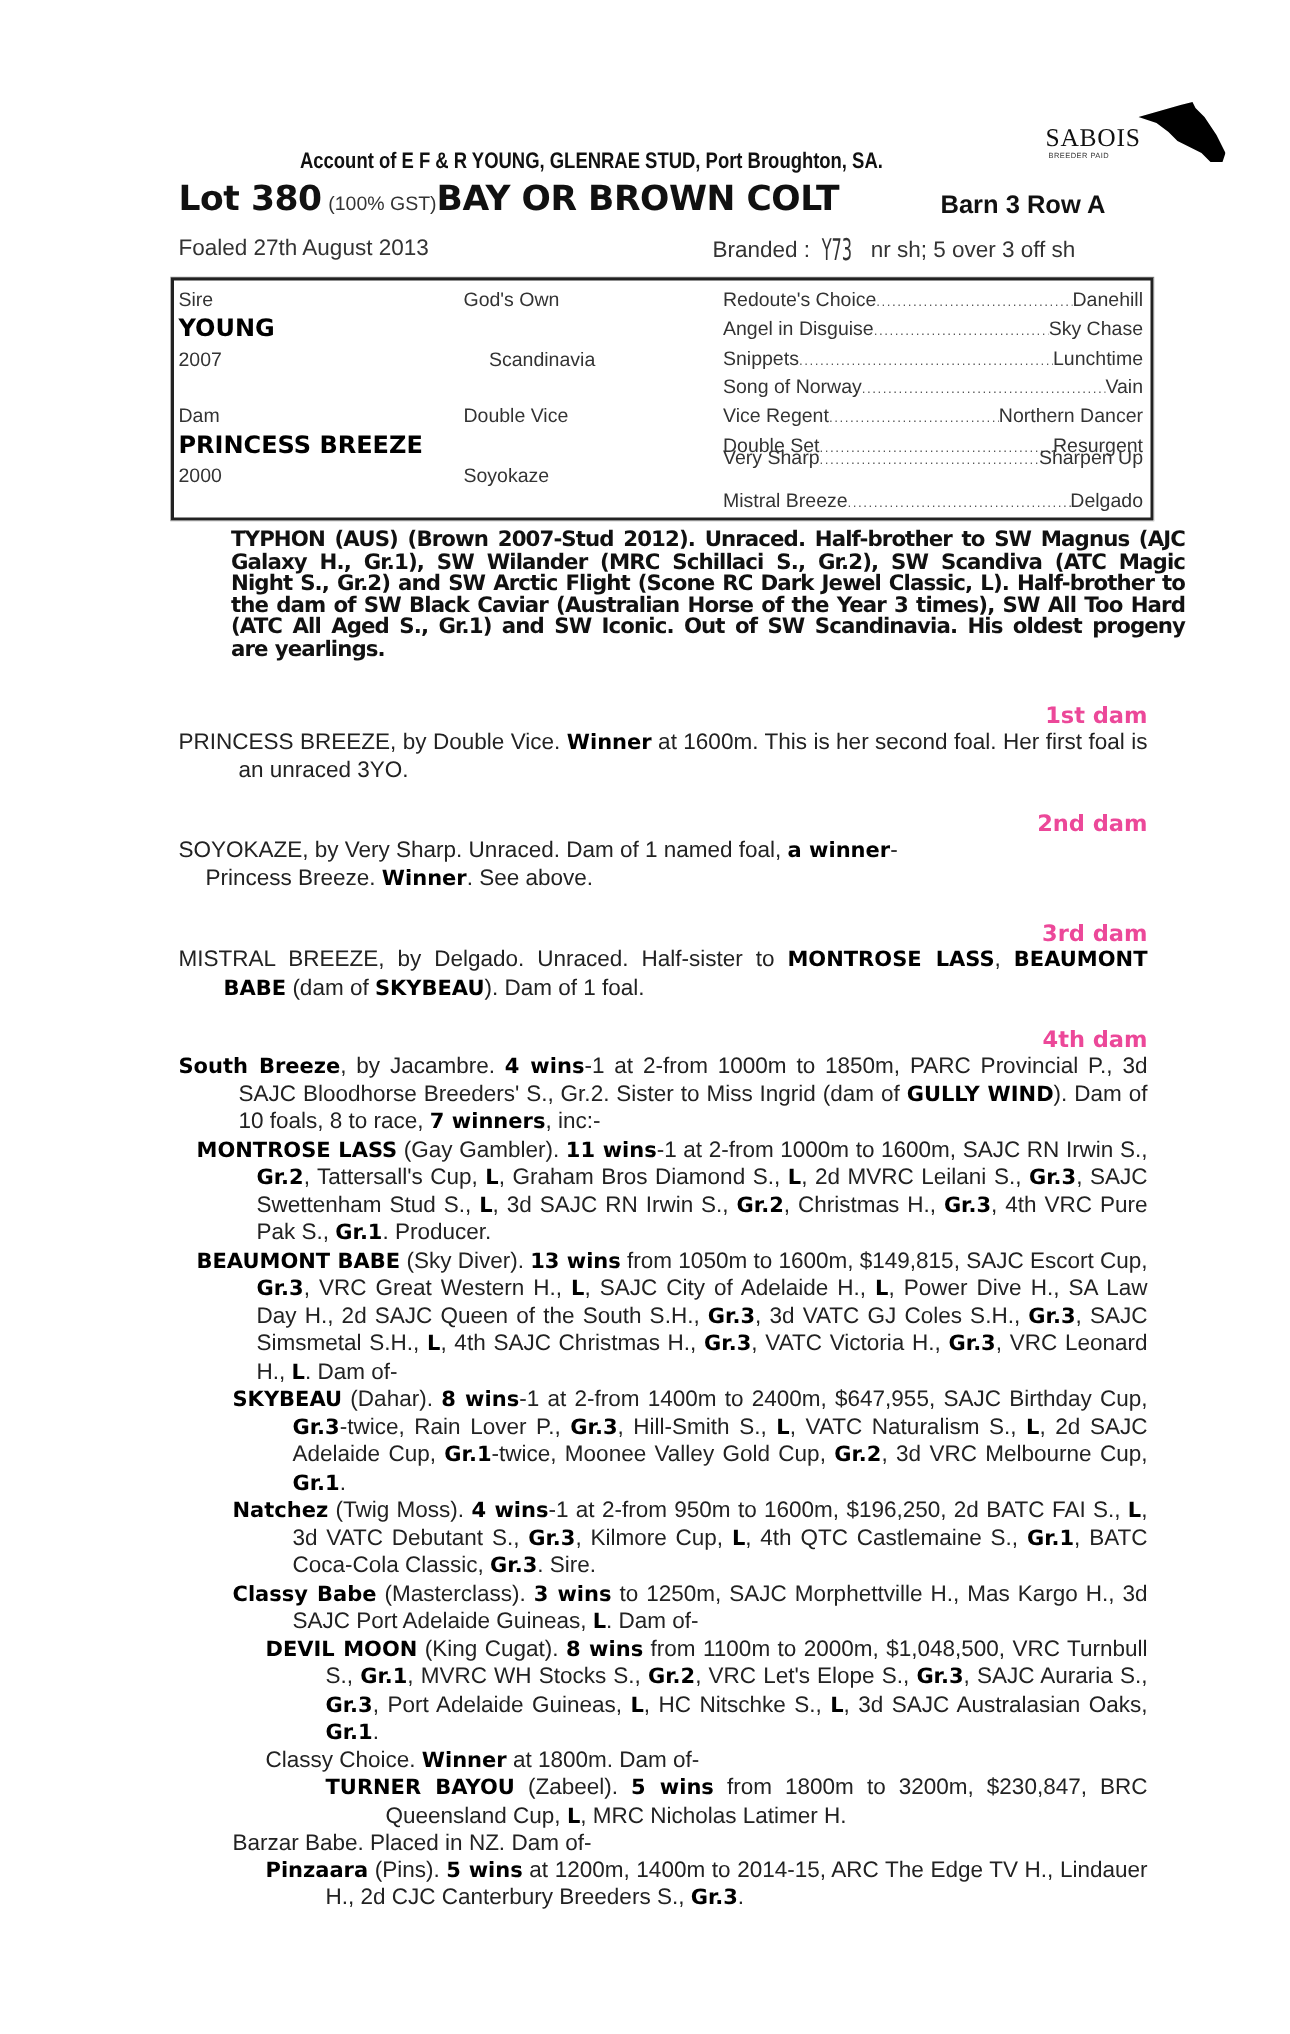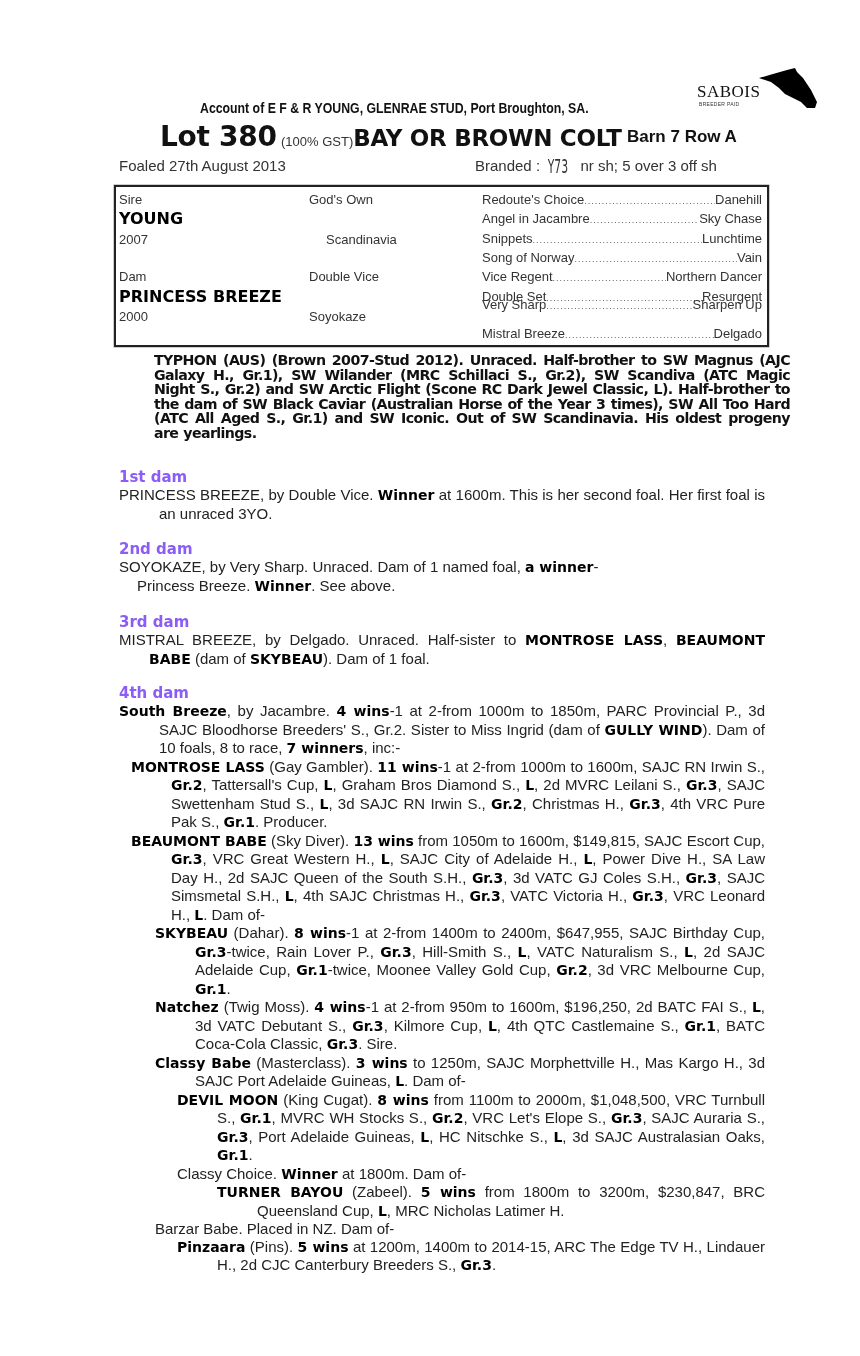--- a/index.html
+++ b/index.html
@@ -3,38 +3,38 @@
 <meta charset="utf-8">
 <style>
   html, body { margin:0; padding:0; background:#ffffff; }
   body { width:860px; height:1356px; position:relative; overflow:hidden; color:#111; font-family:"Liberation Sans", sans-serif; }
   .logo { position:absolute; left:697px; top:68px; width:120px; height:46px; }
   .logo-text { position:absolute; left:0; top:14px; font-family:"Liberation Serif", serif; font-size:17px; letter-spacing:0.5px; color:#111; }
   .logo-sub { position:absolute; left:2px; top:33px; font-size:5px; color:#333; letter-spacing:0.3px; }
   .logo svg { position:absolute; left:60px; top:0; }
   .account { position:absolute; left:200px; top:99px; font-size:15px; font-weight:bold; transform:scaleX(0.82); transform-origin:left top; white-space:nowrap; letter-spacing:0px; }
   .lotline { position:absolute; left:119px; top:120px; white-space:nowrap; }
-  .lot { font-size:28px; font-weight:900; font-family:"DejaVu Sans", sans-serif; letter-spacing:-0.3px;margin-left:41px; }
+  .lot { font-size:23px; font-weight:900; font-family:"DejaVu Sans", sans-serif; letter-spacing:-0.3px; }
   .gst { font-size:13px; color:#333; }
   .colt { font-size:23px; font-weight:900; font-family:"DejaVu Sans", sans-serif; letter-spacing:-0.3px; }
   .barn { position:absolute; left:627px; top:127px; font-size:17px; font-weight:bold; white-space:nowrap; }
   .foaled { position:absolute; left:119px; top:157px; font-size:15px; color:#333; }
   .branded { position:absolute; left:475px; top:154px; font-size:15px; color:#333; white-space:nowrap; }
   .brand-mark { font-size:20px; font-family:"DejaVu Sans Condensed","DejaVu Sans", sans-serif; display:inline-block; transform:scaleX(0.6); margin:0 -3px; vertical-align:-2px; }
   .pedigree { position:absolute; left:114px; top:185px; width:651px; height:158px; border:2px solid #222; box-shadow:0 0 0 0.5px #999; }
   .ped-cell { position:absolute; font-size:13px; color:#333; white-space:nowrap; }
   .ped-name { position:absolute; font-size:16px; font-weight:900; font-family:"DejaVu Sans", sans-serif; color:#000; white-space:nowrap; }
   .gg { position:absolute; left:366px; width:280px; font-size:13px; color:#333; display:flex; white-space:nowrap; }
   .gg .l { flex:0 0 auto; }
   .gg .dots { flex:1 1 auto; overflow:hidden; letter-spacing:1px; color:#555; }
   .gg .dots::before { content:"........................................................................................................"; font-size:9px; }
   .gg .r { flex:0 0 auto; }
   .sire-note { position:absolute; left:124px; top:353px; width:636px; font-size:14.2px; font-weight:900; font-family:"DejaVu Sans", sans-serif; line-height:14.5px; text-align:justify; letter-spacing:-0.6px; word-spacing:0.5px;margin-left:30px; }
   .sec { position:absolute; left:119px; width:646px; font-size:15px; line-height:17.5px; color:#222; }
-  .sec h3 { margin:0; font-size:15px; font-family:"DejaVu Sans", sans-serif; font-weight:900; color:#8b5cf6; line-height:17px; }
+  .sec h3 { margin:0; font-size:15px; font-family:"DejaVu Sans", sans-serif; font-weight:900; color:#ec4899; line-height:17px;text-align:right; }
   .para { text-align:justify; }
   .b { font-weight:900; font-family:"DejaVu Sans", sans-serif; color:#000; font-size:14px; }
   .lvl0 { padding-left:40px; text-indent:-40px; }
   .lvl1 { padding-left:52px; text-indent:-40px; }
   .lvl2 { padding-left:58px; text-indent:-40px; margin-left:18px; }
   .lvl3 { padding-left:58px; text-indent:-40px; margin-left:40px; }
   .lvl4 { padding-left:58px; text-indent:-40px; margin-left:62px; }
   .lvl5 { padding-left:58px; text-indent:-40px; margin-left:80px; }
 </style>
 </head>
@@ -46,21 +46,21 @@
   <svg width="60" height="42" viewBox="0 0 60 42">
     <path d="M2 10 L16 6 L30 2 L38 0 L40 4 L46 10 L54 22 L60 34 L58 40 L50 40 L44 34 L36 30 L28 26 L22 20 L14 14 Z" fill="#000"></path>
   </svg>
 </div>
 
 <div class="account">Account of E F &amp; R YOUNG, GLENRAE STUD, Port Broughton, SA.</div>
 <div class="lotline">
   <span class="lot">Lot 380</span>
   <span class="gst">(100% GST)</span><span class="colt">BAY OR BROWN COLT</span>
 </div>
-<div class="barn">Barn 7 Row A</div>
+<div class="barn">Barn 3 Row A</div>
 <div class="foaled">Foaled 27th August 2013</div>
 <div class="branded">
   <span>Branded :</span>
   <span class="brand-mark">Y73</span>
   &nbsp;<span>nr sh; 5 over 3 off sh</span>
 </div>
 
 <div class="pedigree">
   <span class="ped-cell" style="left:3px;top:5px;">Sire</span>
   <span class="ped-name" style="left:3px;top:22px;">YOUNG</span>
@@ -73,21 +73,21 @@
   <span class="ped-cell" style="left:3px;top:122px;">2000</span>
   <span class="ped-cell" style="left:193px;top:82px;">Double Vice</span>
   <span class="ped-cell" style="left:193px;top:122px;">Soyokaze</span>
 
   <div class="gg" style="top:5px;">
       <span class="l">Redoute's Choice</span>
       <span class="dots"></span>
       <span class="r">Danehill</span>
     </div>
   <div class="gg" style="top:24px;">
-      <span class="l">Angel in Jacambre</span>
+      <span class="l">Angel in Disguise</span>
       <span class="dots"></span>
       <span class="r">Sky Chase</span>
     </div>
   <div class="gg" style="top:44px;">
       <span class="l">Snippets</span>
       <span class="dots"></span>
       <span class="r">Lunchtime</span>
     </div>
   <div class="gg" style="top:63px;">
       <span class="l">Song of Norway</span>

